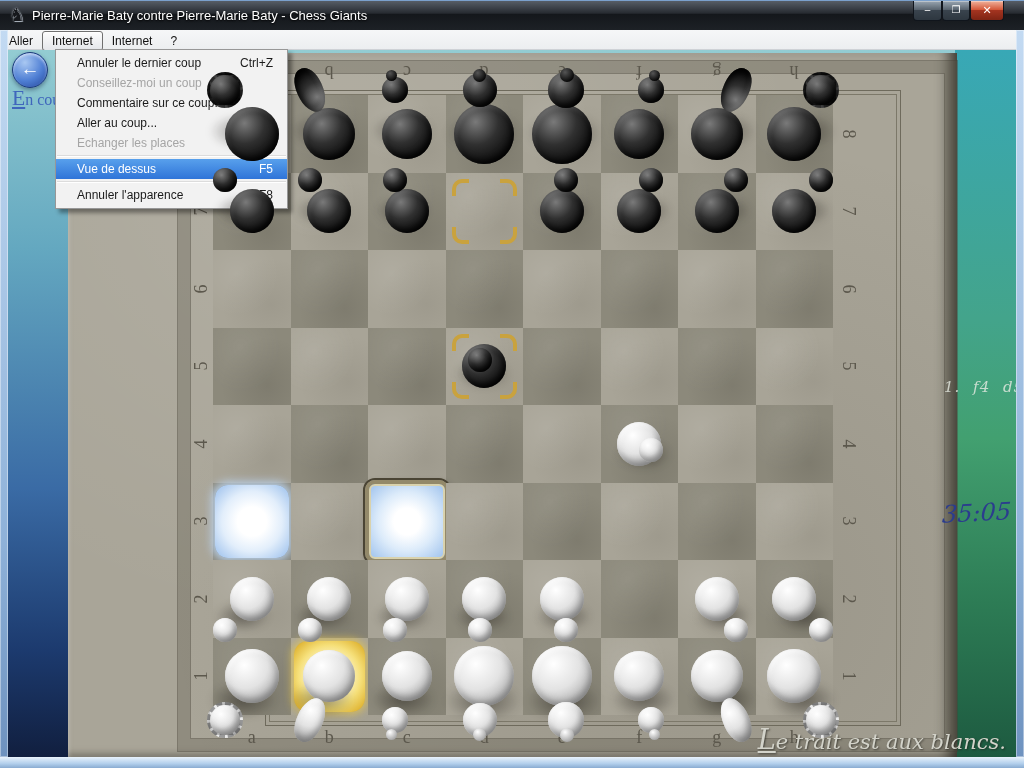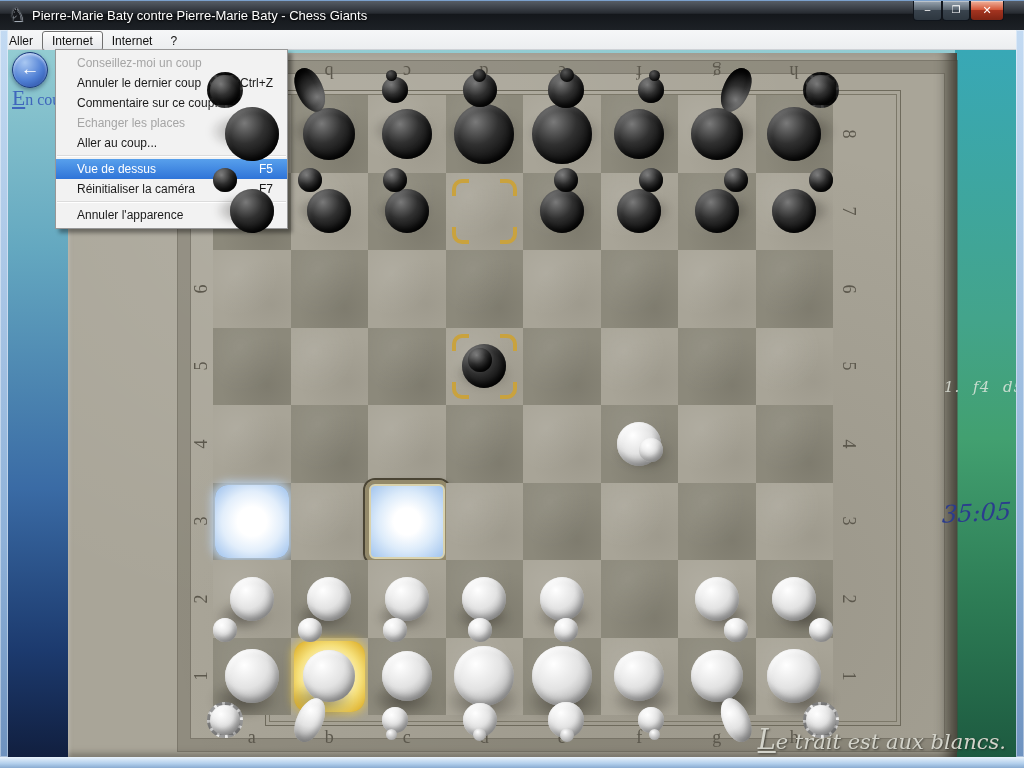--- a/index.html
+++ b/index.html
@@ -422,49 +422,45 @@
       <span>←</span>
     </div>
     <div id="progress-label">En cours...</div>
 
     <div id="moves"><span>1.</span> <span>f4</span> <span>d5</span></div>
     <div id="clock">35:05</div>
     <div id="status">Le trait est aux blancs.</div>
   </div>
 
   <div id="dropdown">
+      <div class="mi normal">
+        <span class="mi-label">Annuler le dernier coup</span>
+        <span class="mi-short">Ctrl+Z</span>
+      </div>
       <div class="mi disabled">
         <span class="mi-label">Conseillez-moi un coup</span>
         <span class="mi-short"></span>
       </div>
       <div class="mi normal">
-        <span class="mi-label">Annuler le dernier coup</span>
-        <span class="mi-short">Ctrl+Z</span>
-      </div>
-      <div class="mi normal">
         <span class="mi-label">Commentaire sur ce coup...</span>
         <span class="mi-short"></span>
+      </div>
+      <div class="mi normal">
+        <span class="mi-label">Aller au coup...</span>
+        <span class="mi-short">Ctrl+G</span>
       </div>
       <div class="mi disabled">
         <span class="mi-label">Echanger les places</span>
         <span class="mi-short"></span>
-      </div>
-      <div class="mi normal">
-        <span class="mi-label">Aller au coup...</span>
-        <span class="mi-short">Ctrl+G</span>
       </div>
       <div class="mi-sep"></div>
       <div class="mi selected">
         <span class="mi-label">Vue de dessus</span>
         <span class="mi-short">F5</span>
       </div>
-      <div class="mi normal">
-        <span class="mi-label">Réinitialiser la caméra</span>
-        <span class="mi-short">F7</span>
-      </div>
       <div class="mi-sep"></div>
       <div class="mi normal">
         <span class="mi-label">Annuler l'apparence</span>
         <span class="mi-short">F8</span>
       </div>
     </div>
 
   <div class="wborder" id="b-left"></div>
   <div class="wborder" id="b-right"></div>
   <div class="wborder" id="b-bottom"></div>

